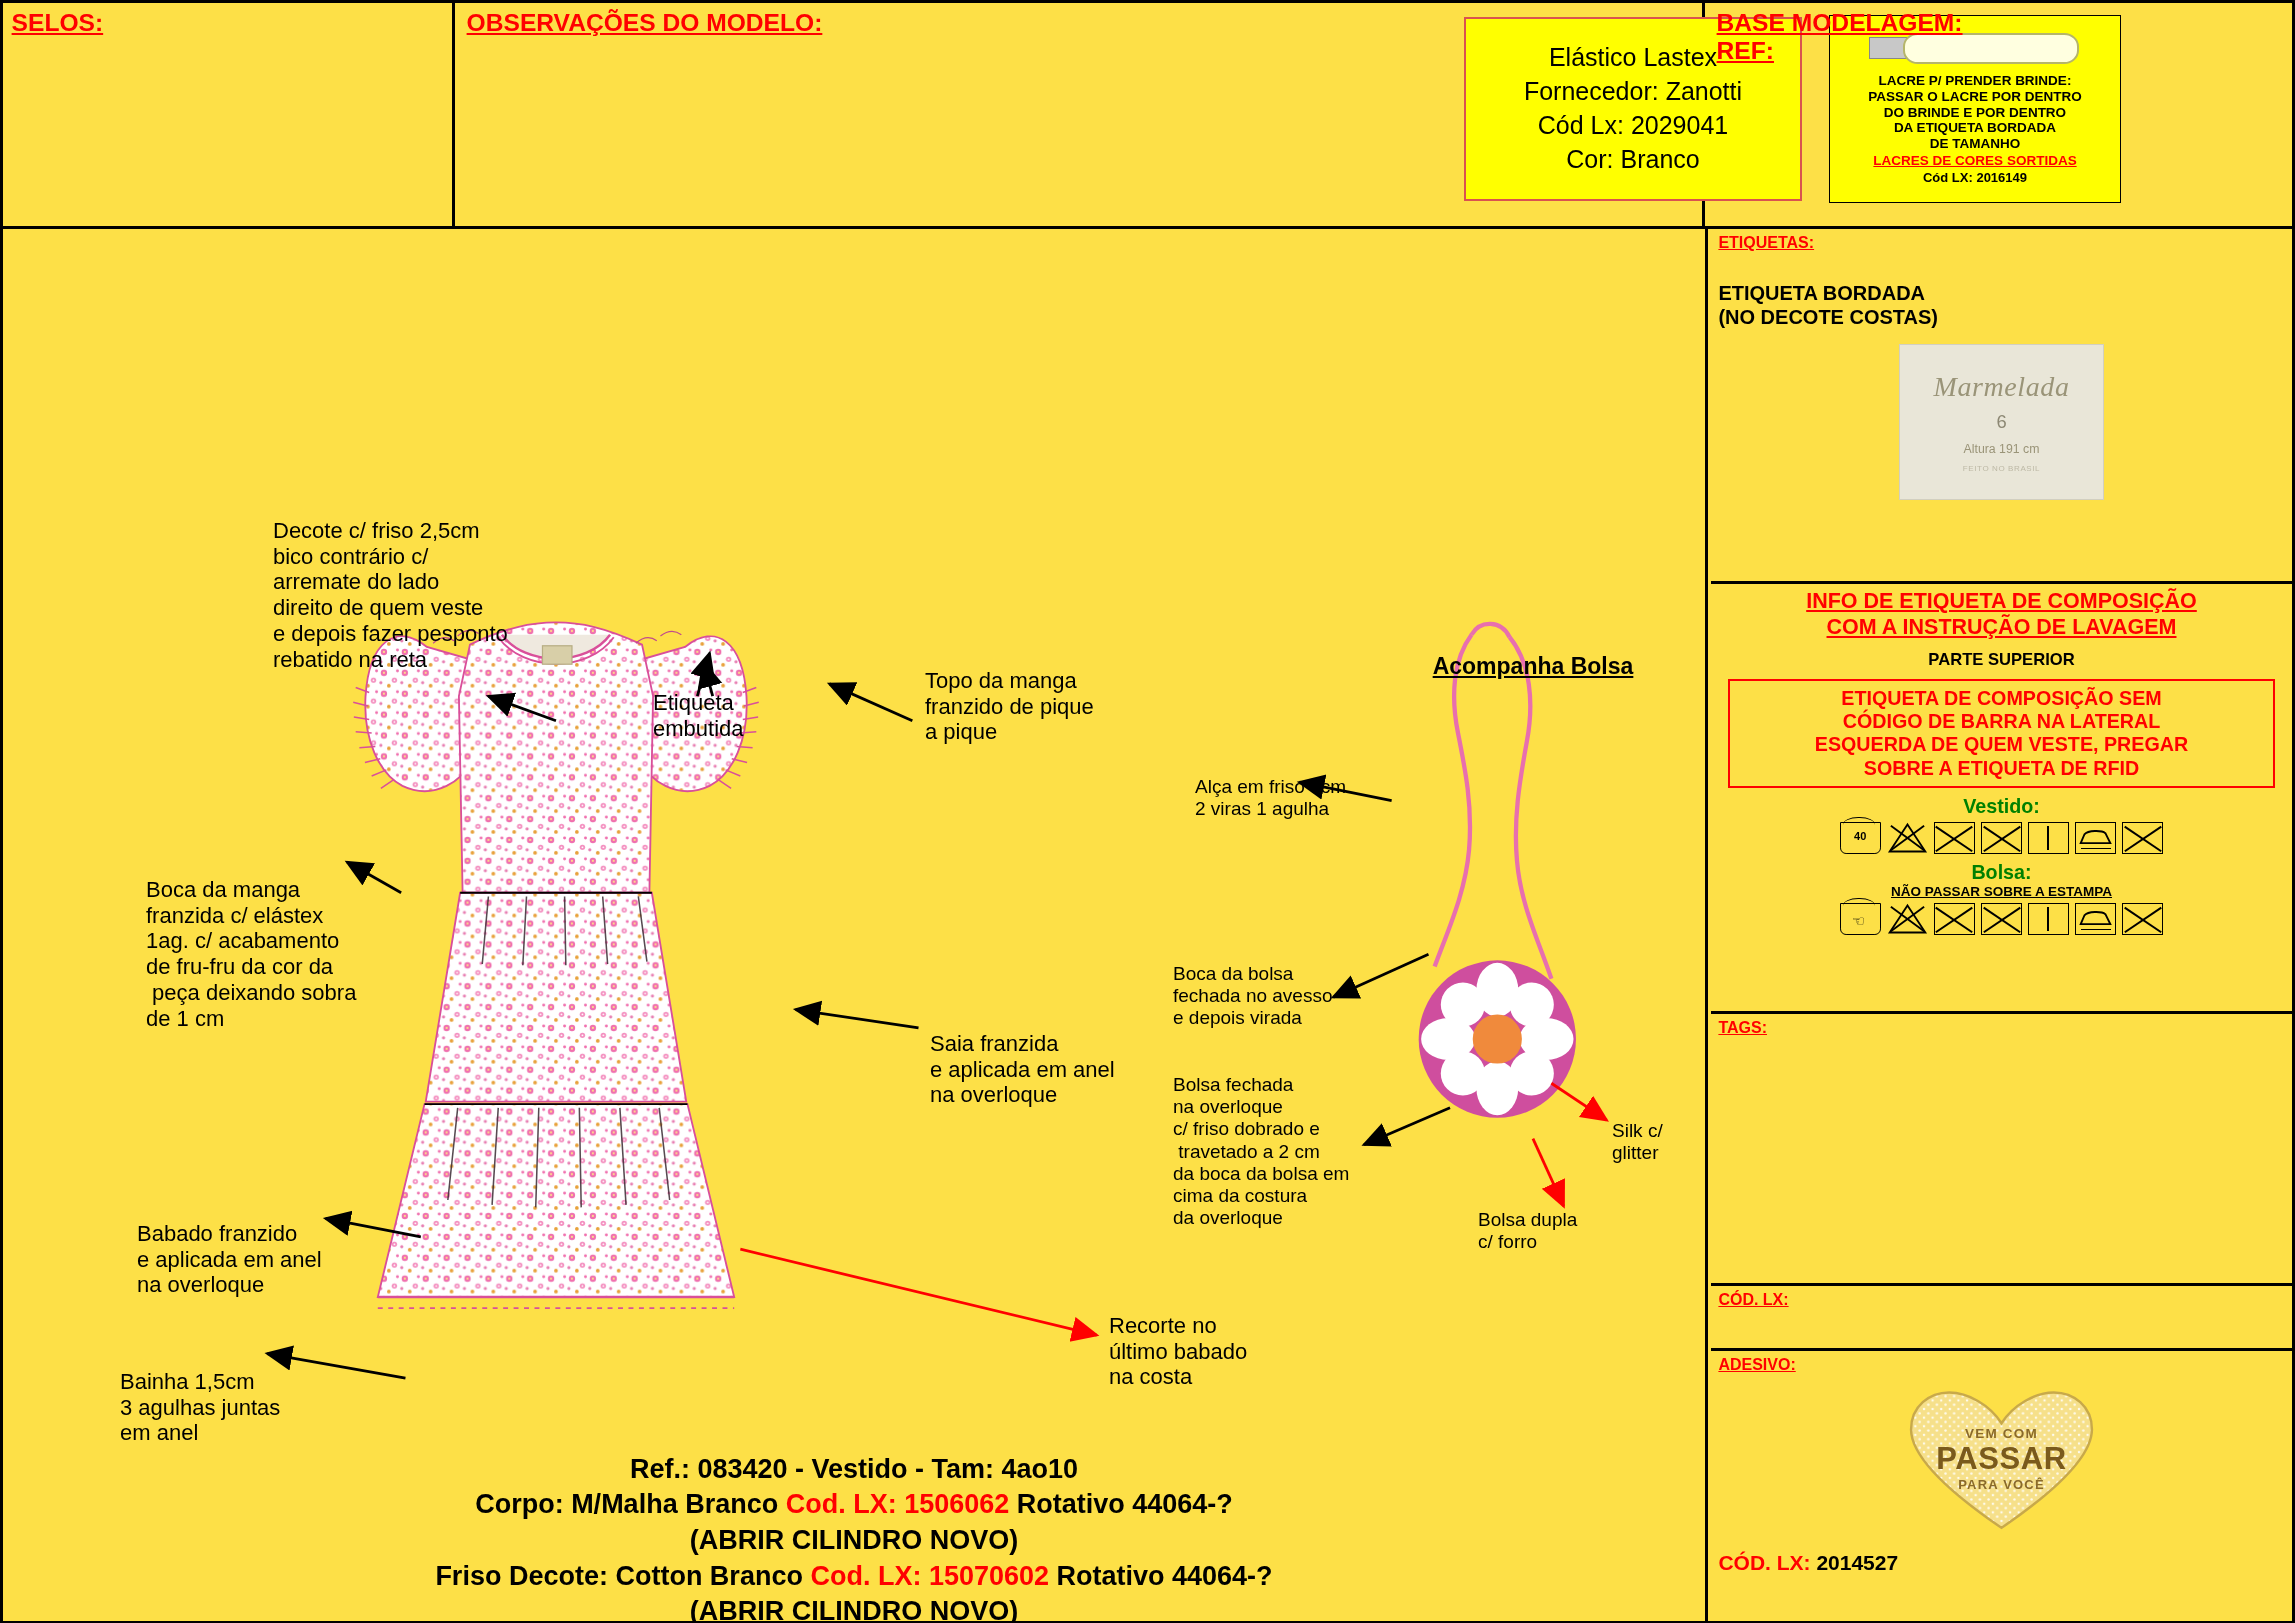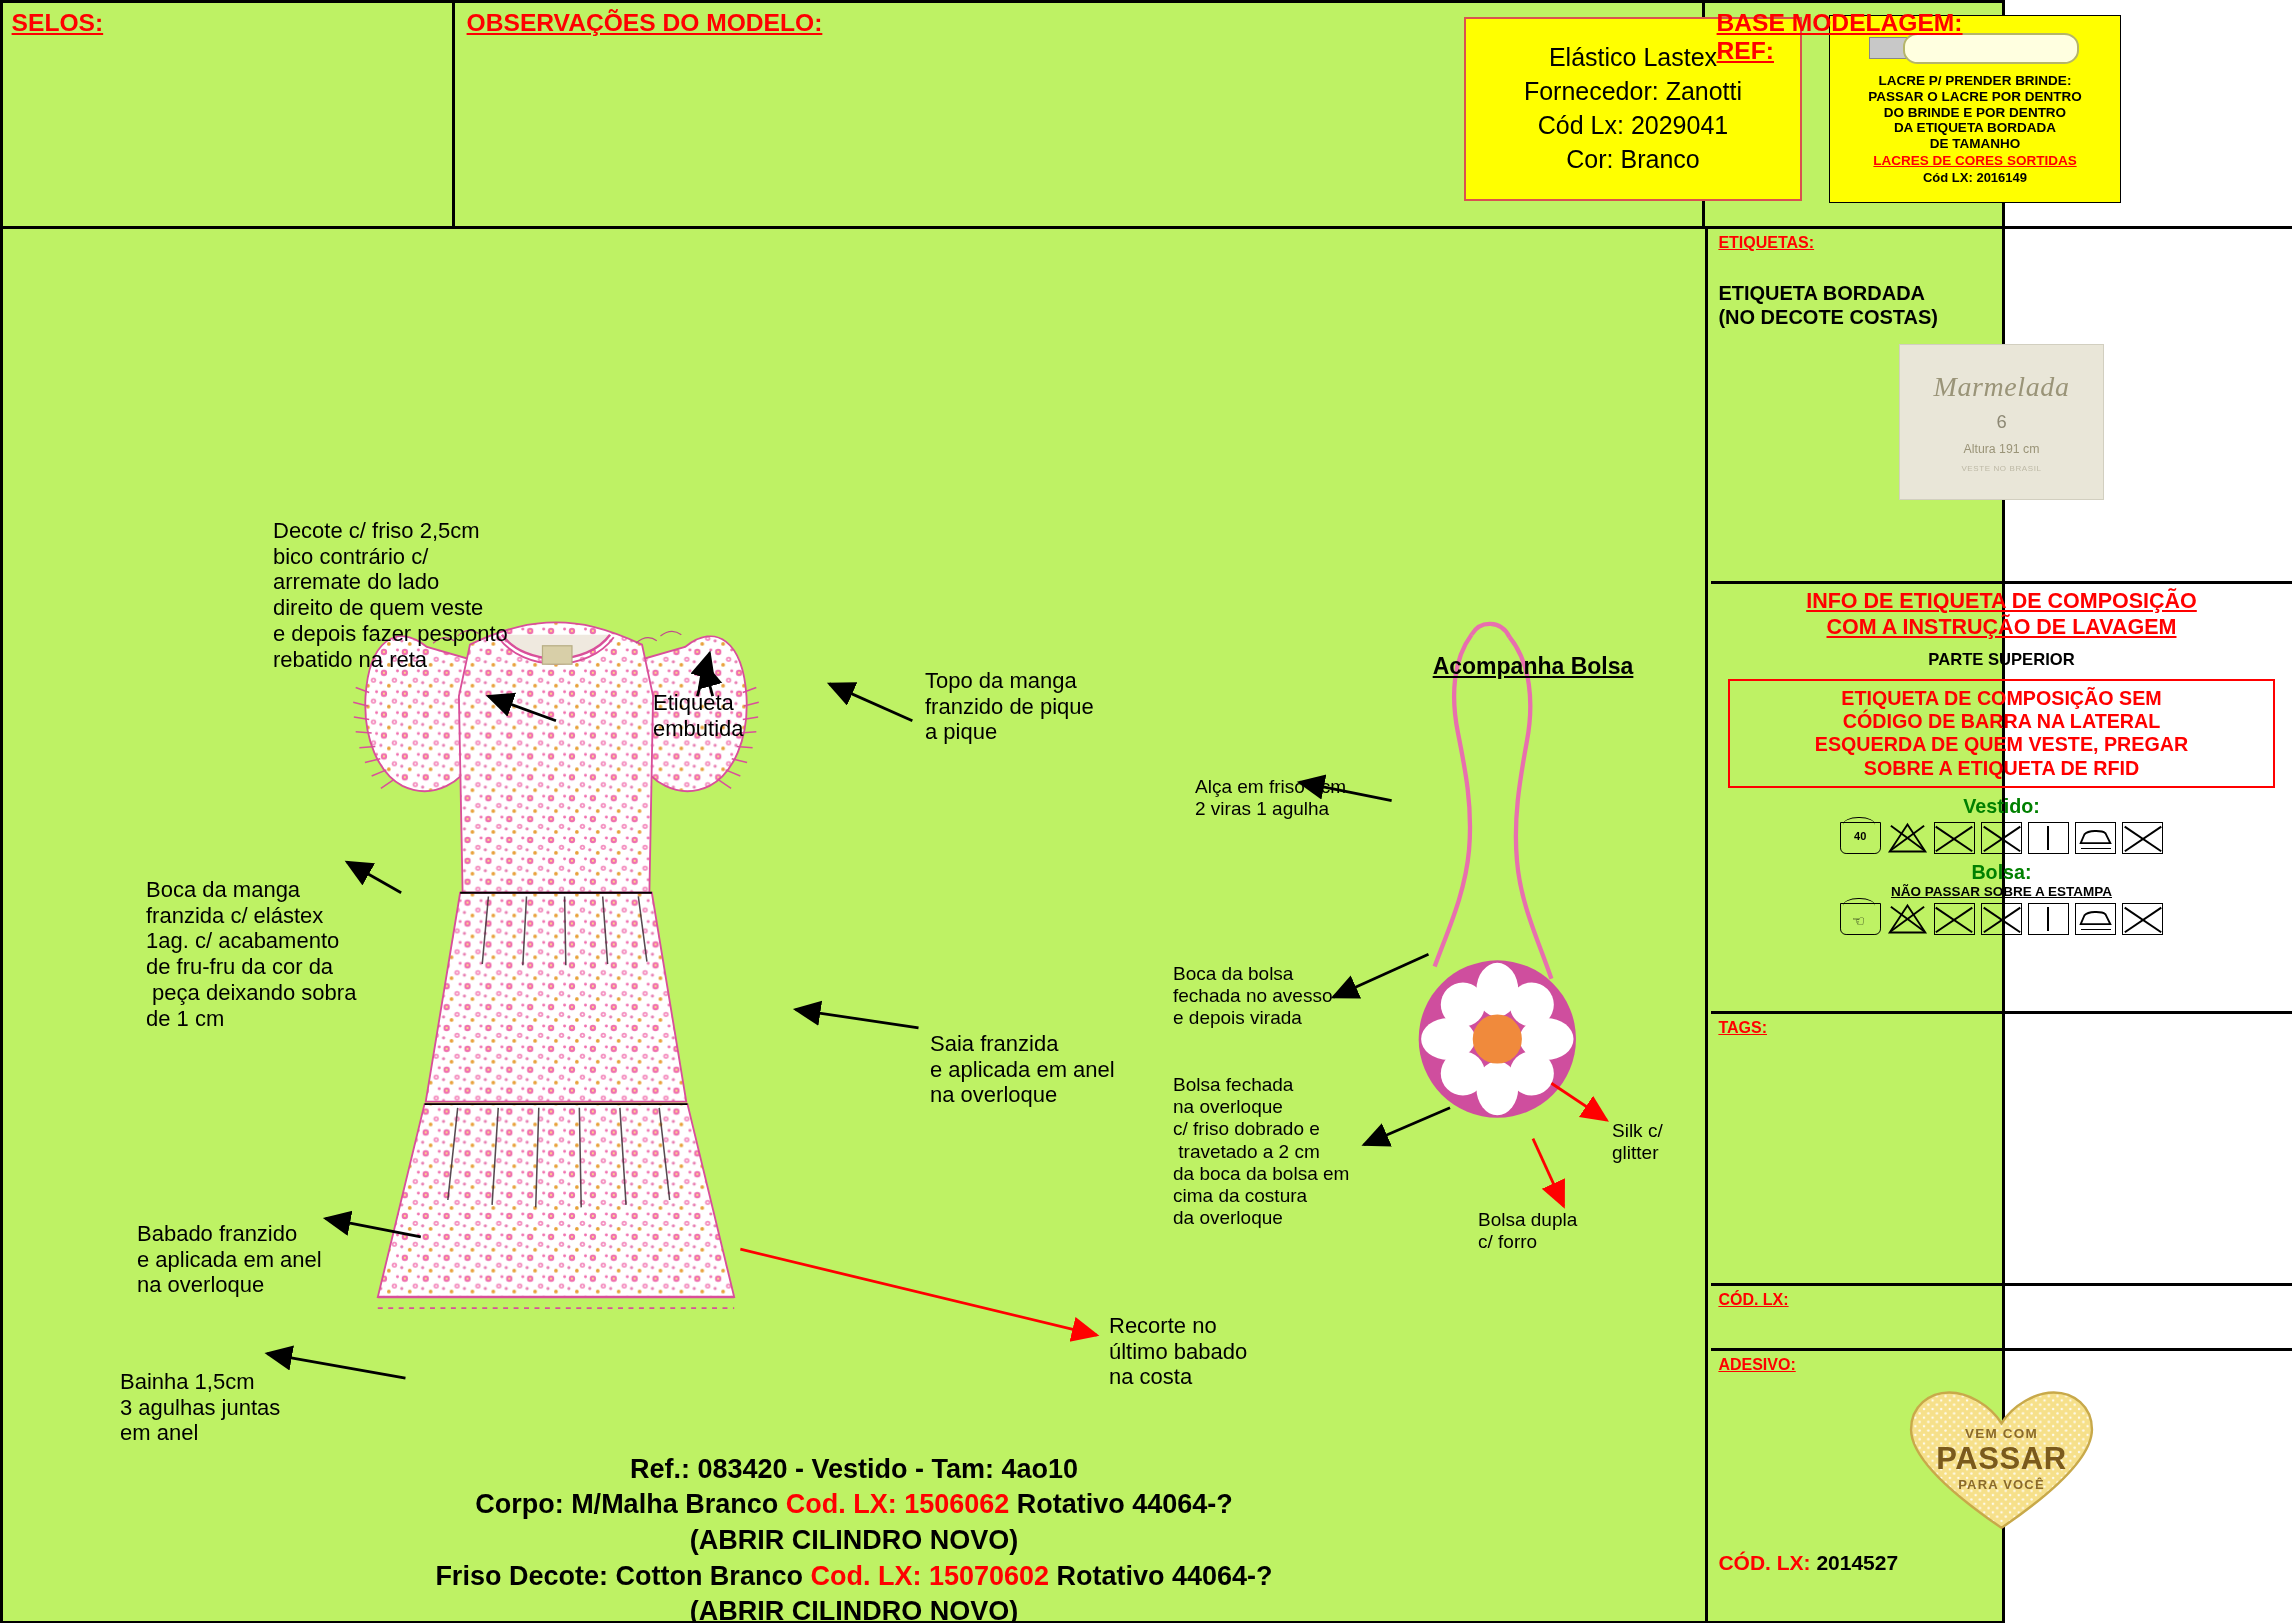--- a/index.html
+++ b/index.html
@@ -8,25 +8,25 @@
     background: #ffffff;
   }
   body {
     font-family: "Liberation Sans", sans-serif;
     width: 2295px;
     height: 1624px;
     overflow: hidden;
   }
   .sheet {
     position: relative;
-    width: 2005px;
+    width: 2295px;
     height: 1624px;
     box-sizing: border-box;
     border: 3.1px solid #000;
-    background: #bef264;
+    background: #fde047;
   }
   .red { color: #ff0000; }
 
   
   .top-band {
     position: absolute;
     left: 0; top: 0;
     width: 2289px;
     height: 226px;
     border-bottom: 3.1px solid #000;
@@ -577,21 +577,21 @@
   <div class="right-col">
 
     <div class="rc-sec rc-etiquetas">
       <div class="rc-hdr">ETIQUETAS:</div>
       <div class="et-title" style="white-space:pre-line;">ETIQUETA BORDADA
 (NO DECOTE COSTAS)</div>
       <div class="etiqueta-img">
         <div class="et-brand">Marmelada</div>
         <div class="et-size">6</div>
         <div class="et-alt">Altura 191 cm</div>
-        <div class="et-made">VESTE NO BRASIL</div>
+        <div class="et-made">FEITO NO BRASIL</div>
       </div>
     </div>
 
     <div class="rc-sec rc-info">
       <div class="info-hdr" style="white-space:pre-line;">INFO DE ETIQUETA DE COMPOSIÇÃO
 COM A INSTRUÇÃO DE LAVAGEM</div>
       <div class="parte-sup">PARTE SUPERIOR</div>
       <div class="red-box" style="white-space:pre-line;">ETIQUETA DE COMPOSIÇÃO SEM
 CÓDIGO DE BARRA NA LATERAL
 ESQUERDA DE QUEM VESTE, PREGAR

